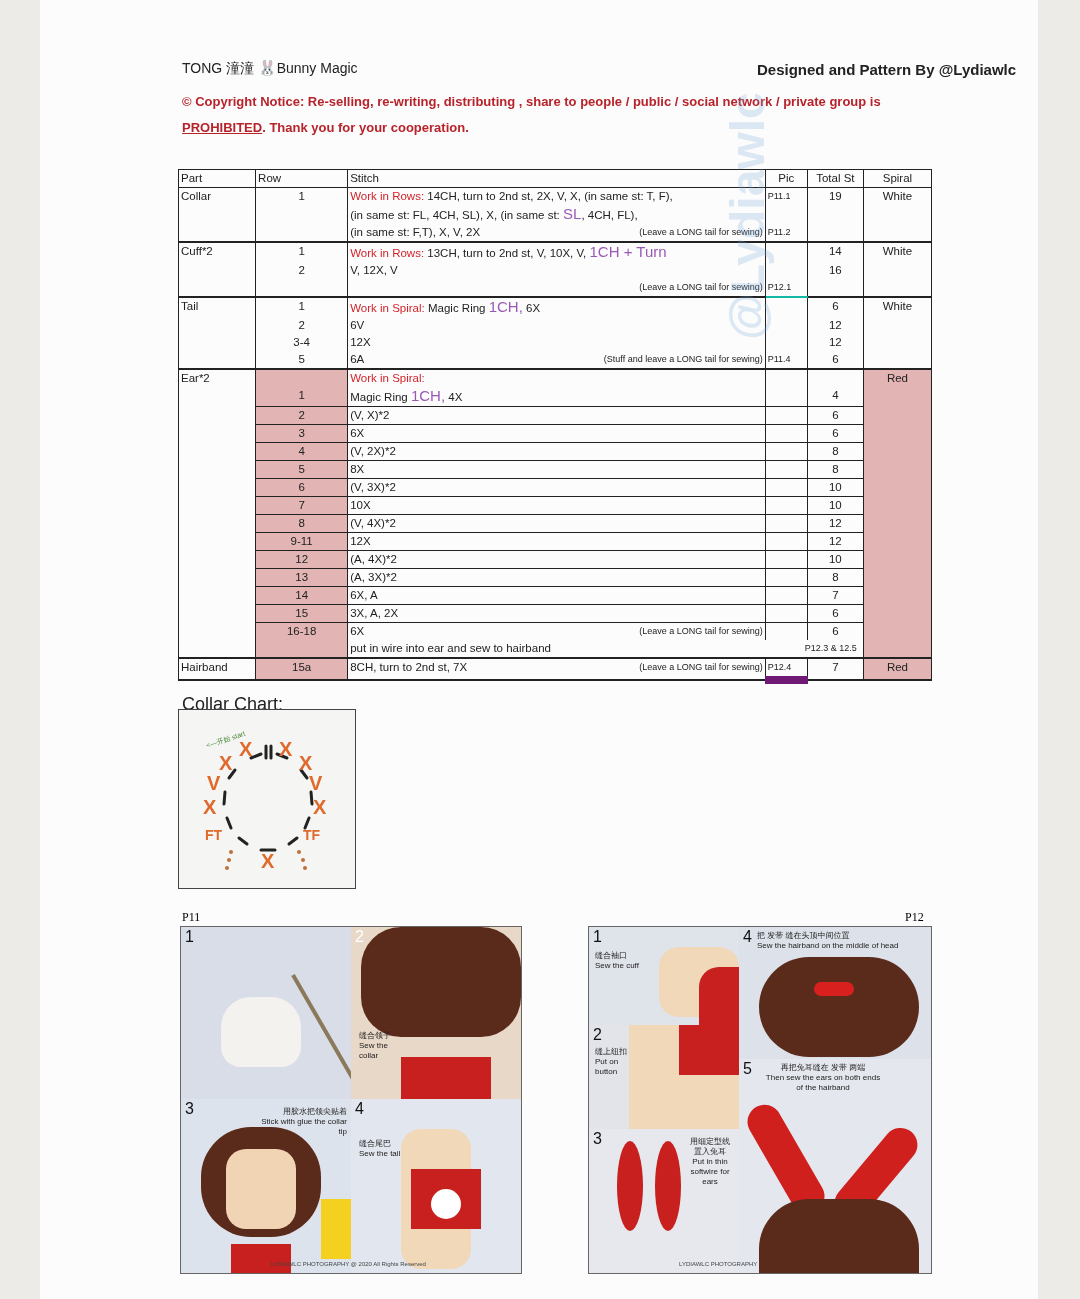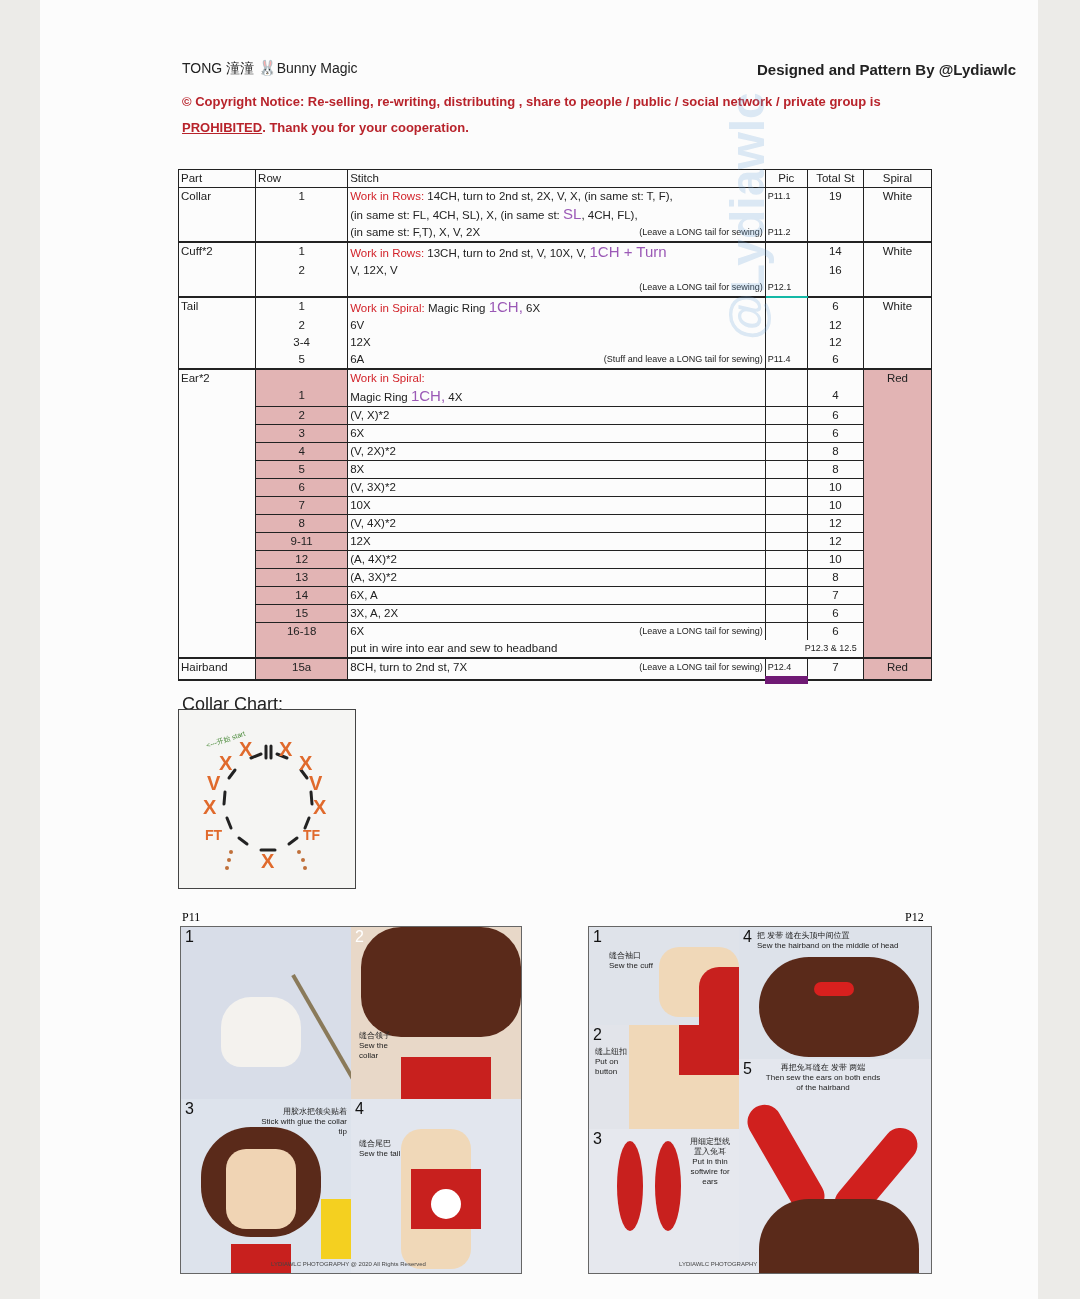--- a/index.html
+++ b/index.html
@@ -233,21 +233,21 @@
         <td></td>
         <td class="c-tot">6</td>
       </tr>
   <tr>
     <td rowspan="2" class="c-row pink" style="border-bottom:2px solid #222">16-18</td>
     <td style="border-bottom:none"><span>6X</span><span class="note">(Leave a LONG tail for sewing)</span></td>
     <td style="border-bottom:none"></td>
     <td class="c-tot" style="border-bottom:none">6</td>
   </tr>
   <tr>
-    <td colspan="3" style="border-top:none;border-bottom:2px solid #222"><span>put in wire into ear and sew to headband</span><span style="float:right;font-size:9px;margin-right:4px">P12.3 &amp; 12.5</span></td>
+    <td colspan="3" style="border-top:none;border-bottom:2px solid #222"><span>put in wire into ear and sew to hairband</span><span style="float:right;font-size:9px;margin-right:4px">P12.3 &amp; 12.5</span></td>
   </tr>
 
   <tr>
     <td style="border-bottom:2px solid #222">Hairband</td>
     <td class="c-row pink" style="border-bottom:2px solid #222">15a</td>
     <td style="border-bottom:2px solid #222"><span>8CH, turn to 2nd st, 7X</span><span class="note">(Leave a LONG tail for sewing)</span></td>
     <td class="c-pic" style="border-bottom:8px solid #701a75">P12.4</td>
     <td class="c-tot" style="border-bottom:2px solid #222">7</td>
     <td class="c-col pink" style="border-bottom:2px solid #222">Red</td>
   </tr>
@@ -329,21 +329,21 @@
   </div>
   <span class="cap" style="left:90px;top:332px;font-size:6px;color:#444">LYDIAWLC PHOTOGRAPHY @ 2020 All Rights Reserved</span>
 </div>
 
 <div class="abs p12">P12</div>
 <div class="abs photo" style="left:588px;top:926px;width:342px;height:346px">
   <div class="cell" style="left:0;top:0;width:150px;height:98px;background:#dfe3ea">
     <div style="position:absolute;left:70px;top:20px;width:80px;height:70px;background:#f0d8b8;border-radius:20px"></div>
     <div style="position:absolute;left:110px;top:40px;width:40px;height:58px;background:#c8201e;border-radius:20px 0 0 0"></div>
     <span class="num">1</span>
-    <span class="cap" style="left:20px;top:24px;width:44px"><span>缝合袖口</span><br><span>Sew the cuff</span></span>
+    <span class="cap" style="left:6px;top:24px;width:44px"><span>缝合袖口</span><br><span>Sew the cuff</span></span>
   </div>
   <div class="cell" style="left:0;top:98px;width:150px;height:104px;background:#e2e4ea">
     <div style="position:absolute;left:40px;top:0;width:110px;height:104px;background:#f0d8b8"></div>
     <div style="position:absolute;left:90px;top:0;width:60px;height:50px;background:#c8201e"></div>
     <span class="num">2</span>
     <span class="cap" style="left:6px;top:22px;width:40px"><span>缝上纽扣</span><br><span>Put on button</span></span>
   </div>
   <div class="cell" style="left:0;top:202px;width:150px;height:144px;background:#e6e8ee">
     <div style="position:absolute;left:28px;top:12px;width:26px;height:90px;background:#c8201e;border-radius:50%"></div>
     <div style="position:absolute;left:66px;top:12px;width:26px;height:90px;background:#c8201e;border-radius:50%"></div>

